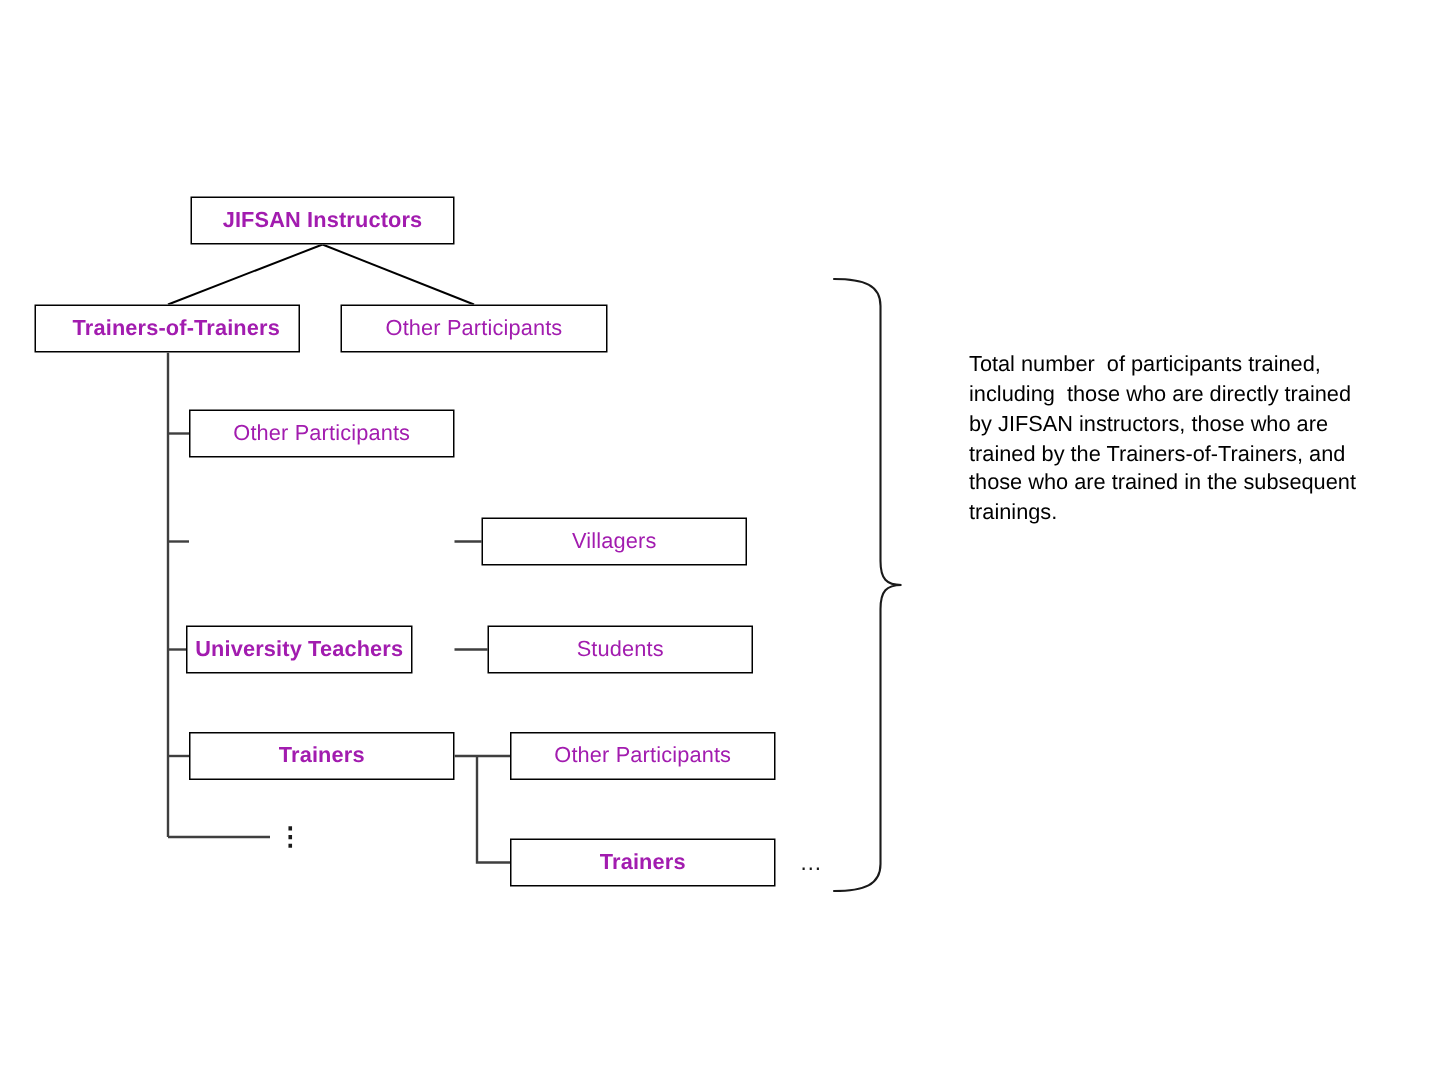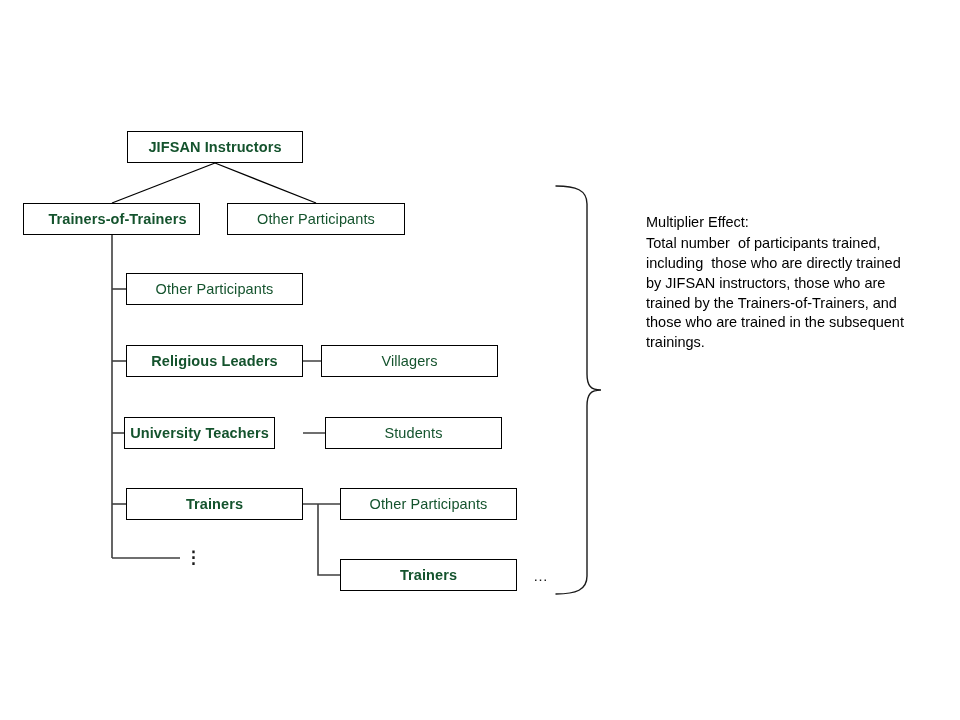--- a/index.html
+++ b/index.html
@@ -34,21 +34,21 @@
     position: absolute;
     box-sizing: border-box;
     border: 1.6px solid #000000;
     background: #ffffff;
     display: flex;
     align-items: center;
     justify-content: center;
     font-size: 14.5px;
     line-height: 1.15;
     letter-spacing: 0.1px;
-    color: #14532d;
+    color: #a21caf;
     white-space: nowrap;
   }
   .node-box.bold {
     font-weight: bold;
   }
   .ellipsis-mark {
     position: absolute;
     font-size: 15px;
     line-height: 1;
     color: #1a1a1a;
@@ -107,37 +107,35 @@
   </svg>
 
   <div class="node-box bold" style="left:127px; top:131px; width:176px; height:32px;">JIFSAN Instructors</div>
 
   <div class="node-box bold" style="left:23px; top:203px; width:177px; height:32px;padding-left:12px;">Trainers-of-Trainers</div>
 
   <div class="node-box" style="left:227px; top:203px; width:178px; height:32px;">Other Participants</div>
 
   <div class="node-box" style="left:126px; top:273px; width:177px; height:32px;">Other Participants</div>
 
-  <div class="node-box bold" style="left:126px; top:345px; width:177px; height:32px;">Religious Leaders</div>
 
   <div class="node-box" style="left:321px; top:345px; width:177px; height:32px;">Villagers</div>
 
   <div class="node-box bold" style="left:124px; top:417px; width:151px; height:32px;">University Teachers</div>
 
   <div class="node-box" style="left:325px; top:417px; width:177px; height:32px;">Students</div>
 
   <div class="node-box bold" style="left:126px; top:488px; width:177px; height:32px;">Trainers</div>
 
   <div class="node-box" style="left:340px; top:488px; width:177px; height:32px;">Other Participants</div>
 
   <div class="node-box bold" style="left:340px; top:559px; width:177px; height:32px;">Trainers</div>
 
   <div class="ellipsis-mark ellipsis-vertical" style="left:185px; top:549px;">⋮</div>
 
   <div class="ellipsis-mark" style="left:533px; top:568px;">…</div>
 
-  <div class="side-note" style="left:646px; top:213px; width:268px;">Multiplier Effect:</div>
 
   <div class="side-note" style="left:646px; top:234px; width:262px;">Total number  of participants trained, including  those who are directly trained by JIFSAN instructors, those who are trained by the Trainers-of-Trainers, and those who are trained in the subsequent  trainings.</div>
 
 
 
 </div>
 
 </body></html>

